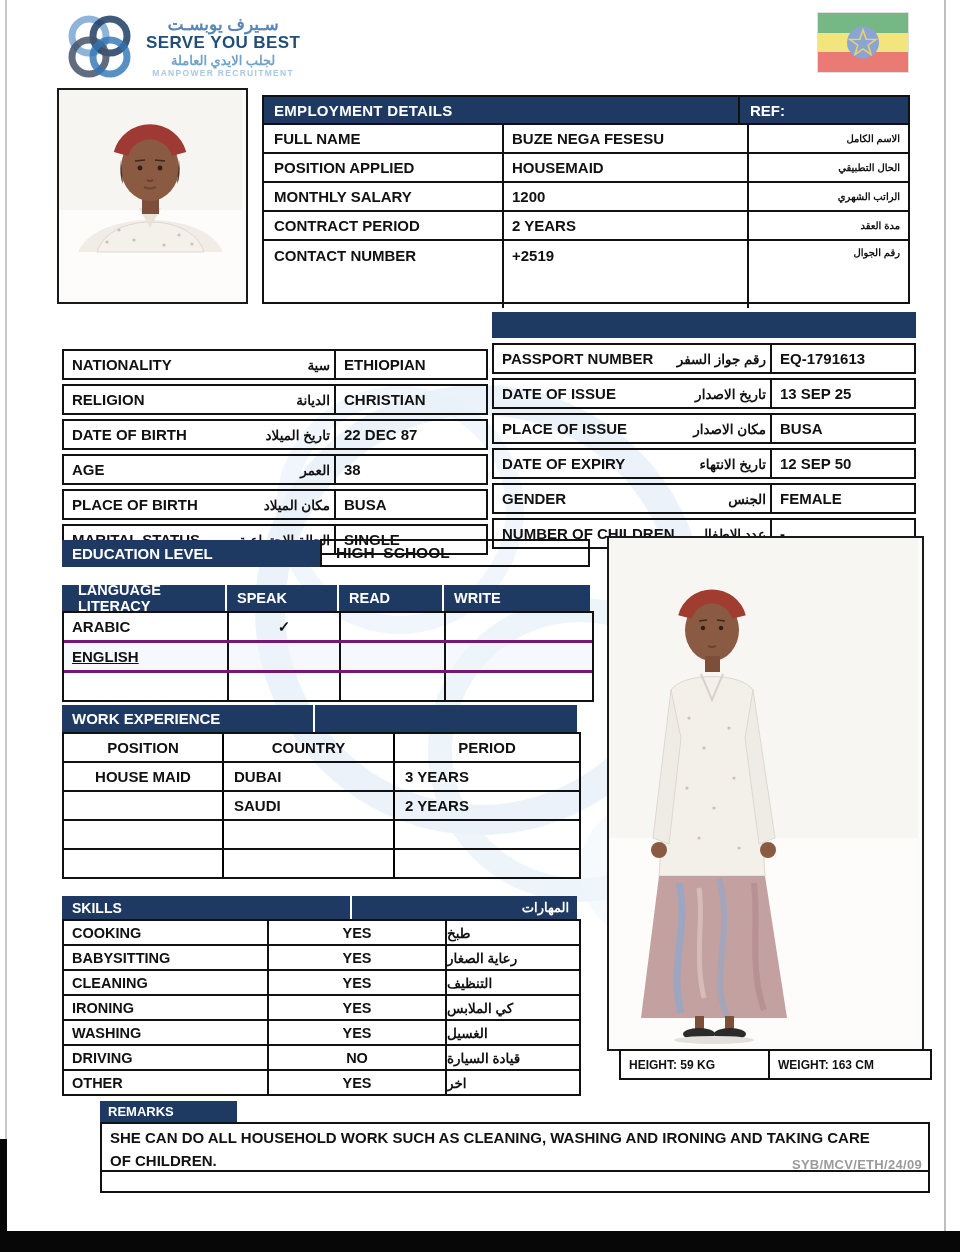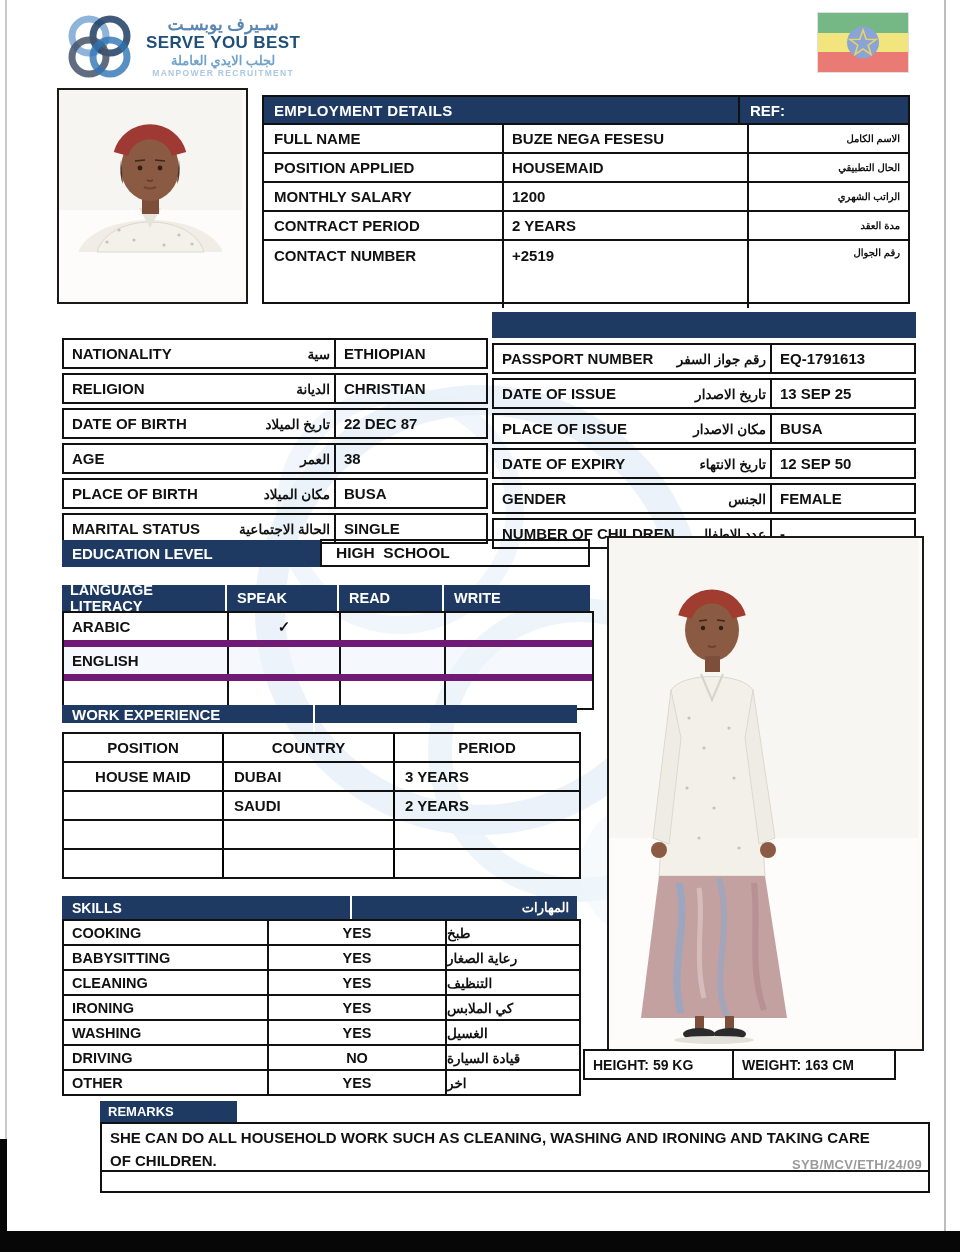--- a/index.html
+++ b/index.html
@@ -38,47 +38,47 @@
   .emp-row .c1{width:228px;padding-left:10px;}
   .emp-row .c2{width:235px;padding-left:8px;border-left:2px solid #111;border-right:2px solid #111;height:100%;display:flex;align-items:center;}
   .emp-row .c3{flex:1;padding-right:8px;text-align:right;font-size:10px;}
   .emp-row.tall{height:61px;align-items:flex-start;}
   .emp-row.tall .c1,.emp-row.tall .c3{padding-top:6px;}
   .emp-row.tall .c2{align-items:flex-start;padding-top:6px;}
   
   .od-head-l{left:62px;top:312px;width:426px;height:26px;display:flex;align-items:center;padding-left:10px;font-size:15px;box-sizing:border-box;}
   .od-head-r{left:492px;top:312px;width:424px;height:26px;}
   .od-col{display:flex;flex-direction:column;}
-  .od-col-l{left:62px;top:338px;width:426px;}
+  .od-col-l{left:62px;top:349px;width:426px;}
   .od-col-r{left:492px;top:343px;width:424px;}
   .od-row{display:flex;align-items:stretch;border:2px solid #111;height:27px;margin-bottom:4px;font-weight:bold;font-size:15px;background:transparent;}
   .od-lbl{display:flex;justify-content:space-between;align-items:center;padding:0 4px 0 8px;}
   .od-col-l .od-lbl{width:258px;}
   .od-col-r .od-lbl{width:264px;}
   .od-val{flex:1;border-left:2px solid #111;display:flex;align-items:center;padding-left:8px;}
   .od-ar{font-size:13.5px;}
   
   .edu-tab{left:62px;top:540px;width:258px;height:27px;display:flex;align-items:center;padding-left:10px;font-size:15px;box-sizing:border-box;}
   .edu-val{left:320px;top:539px;width:270px;height:28px;border:2px solid #111;box-sizing:border-box;display:flex;align-items:center;padding-left:14px;font-weight:bold;font-size:15.5px;white-space:pre;}
   
   .lang-head{left:62px;top:585px;width:528px;height:26px;display:flex;}
-  .lang-head div{display:flex;align-items:center;padding-left:8px;font-size:14.5px;box-sizing:border-box;}
+  .lang-head div{display:flex;align-items:center;padding-left:16px;font-size:14.5px;box-sizing:border-box;}
   .lang-head div + div{border-left:2px solid #fff;}
   .lang-body{left:62px;top:611px;width:528px;border:2px solid #111;}
   .lang-row{display:flex;height:27px;align-items:center;font-weight:bold;font-size:15px;}
-  .lang-row + .lang-row{border-top:7px solid #701a75;}
+  .lang-row + .lang-row{border-top:3px solid #701a75;text-decoration:underline;}
   .lang-row div{height:100%;display:flex;align-items:center;box-sizing:border-box;}
   .lang-row div + div{border-left:2px solid #111;}
   .lc1{width:163px;padding-left:8px;}
   .lc2{width:112px;justify-content:center;}
   .lc3{width:105px;}
   .lc4{flex:1;}
   .lang-row.tint{background:rgba(236,244,251,.55);}
   
-  .we-head{left:62px;top:705px;width:515px;height:18px;display:flex;align-items:center;padding-left:10px;font-size:15px;box-sizing:border-box;}
+  .we-head{left:62px;top:705px;width:515px;height:27px;display:flex;align-items:center;padding-left:10px;font-size:15px;box-sizing:border-box;}
   .we-head .divider{position:absolute;left:251px;top:0;width:2px;height:27px;background:#fff;}
   .we-body{left:62px;top:732px;width:515px;border:2px solid #111;}
   .we-row{display:flex;height:27px;align-items:center;font-weight:bold;font-size:15px;}
   .we-row + .we-row{border-top:2px solid #111;}
   .we-row div{height:100%;display:flex;align-items:center;box-sizing:border-box;}
   .we-row div + div{border-left:2px solid #000000;}
   .wc1{width:158px;justify-content:center;}
   .wc2{width:171px;padding-left:10px;}
   .wc3{flex:1;padding-left:10px;}
   .we-row.hdr div{justify-content:center;padding-left:0;font-size:15px;}
@@ -88,21 +88,21 @@
   .sk-body{left:62px;top:919px;width:515px;border:2px solid #111;}
   .sk-row{display:flex;height:23px;align-items:center;font-weight:bold;font-size:14.5px;}
   .sk-row + .sk-row{border-top:2px solid #111;}
   .sk-row div{height:100%;display:flex;align-items:center;box-sizing:border-box;}
   .sk-row div + div{border-left:2px solid #111;}
   .kc1{width:203px;padding-left:8px;}
   .kc2{width:178px;justify-content:center;}
   .kc3{flex:1;justify-content:flex-end;padding-right:8px;font-size:13.5px;}
   
   .photo2{left:607px;top:536px;width:313px;height:511px;border:2px solid #1a1a1a;background:#fcfbf8;}
-  .stats{left:583px;top:1049px;width:313px;display:flex;font-weight:bold;font-size:14px;}
+  .stats{left:619px;top:1049px;width:313px;display:flex;font-weight:bold;font-size:12px;}
   .stats div{border:2px solid #111;height:27px;display:flex;align-items:center;padding-left:8px;box-sizing:content-box;}
   .stats .s1{width:139px;}
   .stats .s2{flex:1;border-left:none;}
   
   .rem-tab{left:100px;top:1101px;width:137px;height:21px;display:flex;align-items:center;padding-left:8px;font-size:13px;box-sizing:border-box;}
   .rem-box{left:100px;top:1122px;width:830px;height:71px;border:2px solid #111;box-sizing:border-box;}
   .rem-text{position:absolute;left:8px;top:3px;width:780px;font-weight:bold;font-size:15px;line-height:1.5;}
   .rem-divider{position:absolute;left:0;right:0;top:46px;height:2px;background:#111;}
   .rem-code{position:absolute;right:6px;top:33px;color:#9b9b9b;font-weight:bold;font-size:13px;letter-spacing:.3px;}
 </style>

